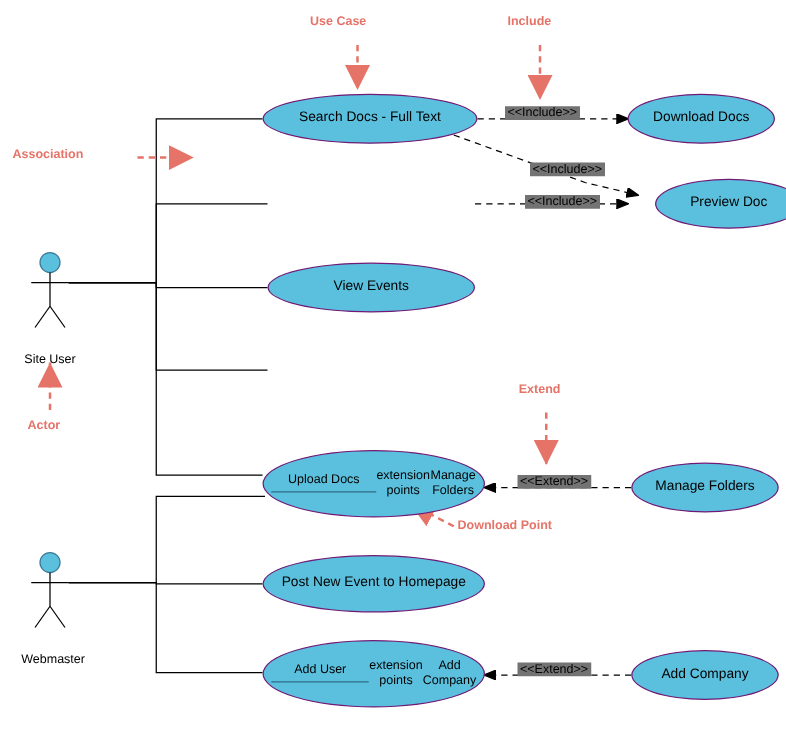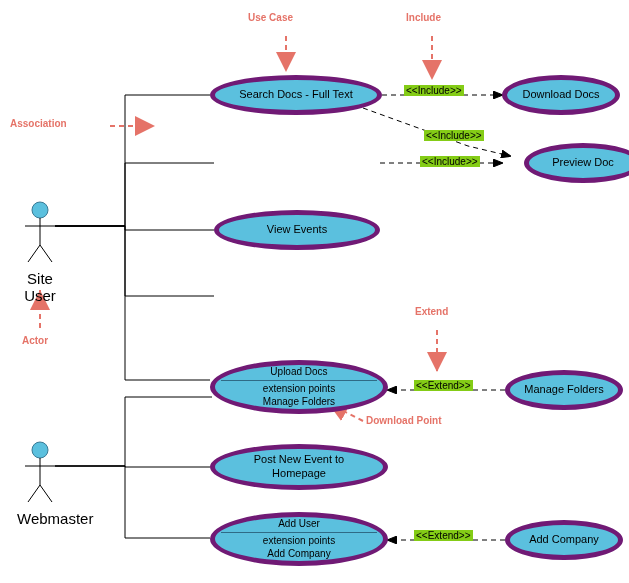--- a/index.html
+++ b/index.html
@@ -1,26 +1,26 @@
 <!DOCTYPE html>
 <html><head>
 <meta charset="utf-8">
 <style>
 html,body{margin:0;padding:0}
 body{font-family:Arial,Helvetica,sans-serif;font-size:11px;background:#fff}
 .stage{position:relative;width:629px;height:583px;background:#fff}
-.uc{position:absolute;background:#5bc0de;border:5px solid #701a75;border-radius:50%/50%;display:flex;align-items:center;justify-content:center;text-align:center;color:#000;line-height:1.25;box-sizing:border-box}
-.uc-ext{flex-direction:column;padding:3px 6px;justify-content:center}
+.uc{position:absolute;background:#5bc0de;border:1px solid #701a75;border-radius:50%/50%;display:flex;align-items:center;justify-content:center;text-align:center;color:#000;line-height:1.25;box-sizing:border-box}
+.uc-ext{flex-direction:row;padding:3px 6px;justify-content:space-between}
 .uc-ext .uc-title{border-bottom:1px solid #2f6b86;width:100%;padding-bottom:2px;margin-bottom:2px;font-size:10px}
 .uc-ext .ep-h{font-weight:normal;font-size:10px}
 .uc-ext .ep-v{font-size:10px}
 .ann{position:absolute;color:#e57368;font-weight:bold;font-size:10px}
-.rel-lbl{position:absolute;font-size:10px;color:#000;background:#84cc16;padding:0 2px;white-space:nowrap}
+.rel-lbl{position:absolute;font-size:10px;color:#000;background:#737373;padding:0 2px;white-space:nowrap}
 .actor{position:absolute;width:46px;text-align:center}
-.actor .name{margin-top:8px;font-size:15px;color:#000}
+.actor .name{margin-top:20px;font-size:10px;color:#000}
 svg.wires{position:absolute;left:0;top:0;width:629px;height:583px;pointer-events:none}
 .assoc{stroke:#000;stroke-width:1;fill:none}
 .dash{stroke:#000;stroke-width:1;fill:none;stroke-dasharray:5 4}
 .ann-dash{stroke:#e57368;stroke-width:2;fill:none;stroke-dasharray:5 4}
 .arrowhead{fill:#000}
 .ann-arrowhead{fill:#e57368}
 .actor-head{fill:#5bc0de;stroke:#3a7a95;stroke-width:1}
 .actor-body{stroke:#000;stroke-width:1;fill:none}
 </style>
 </head>

